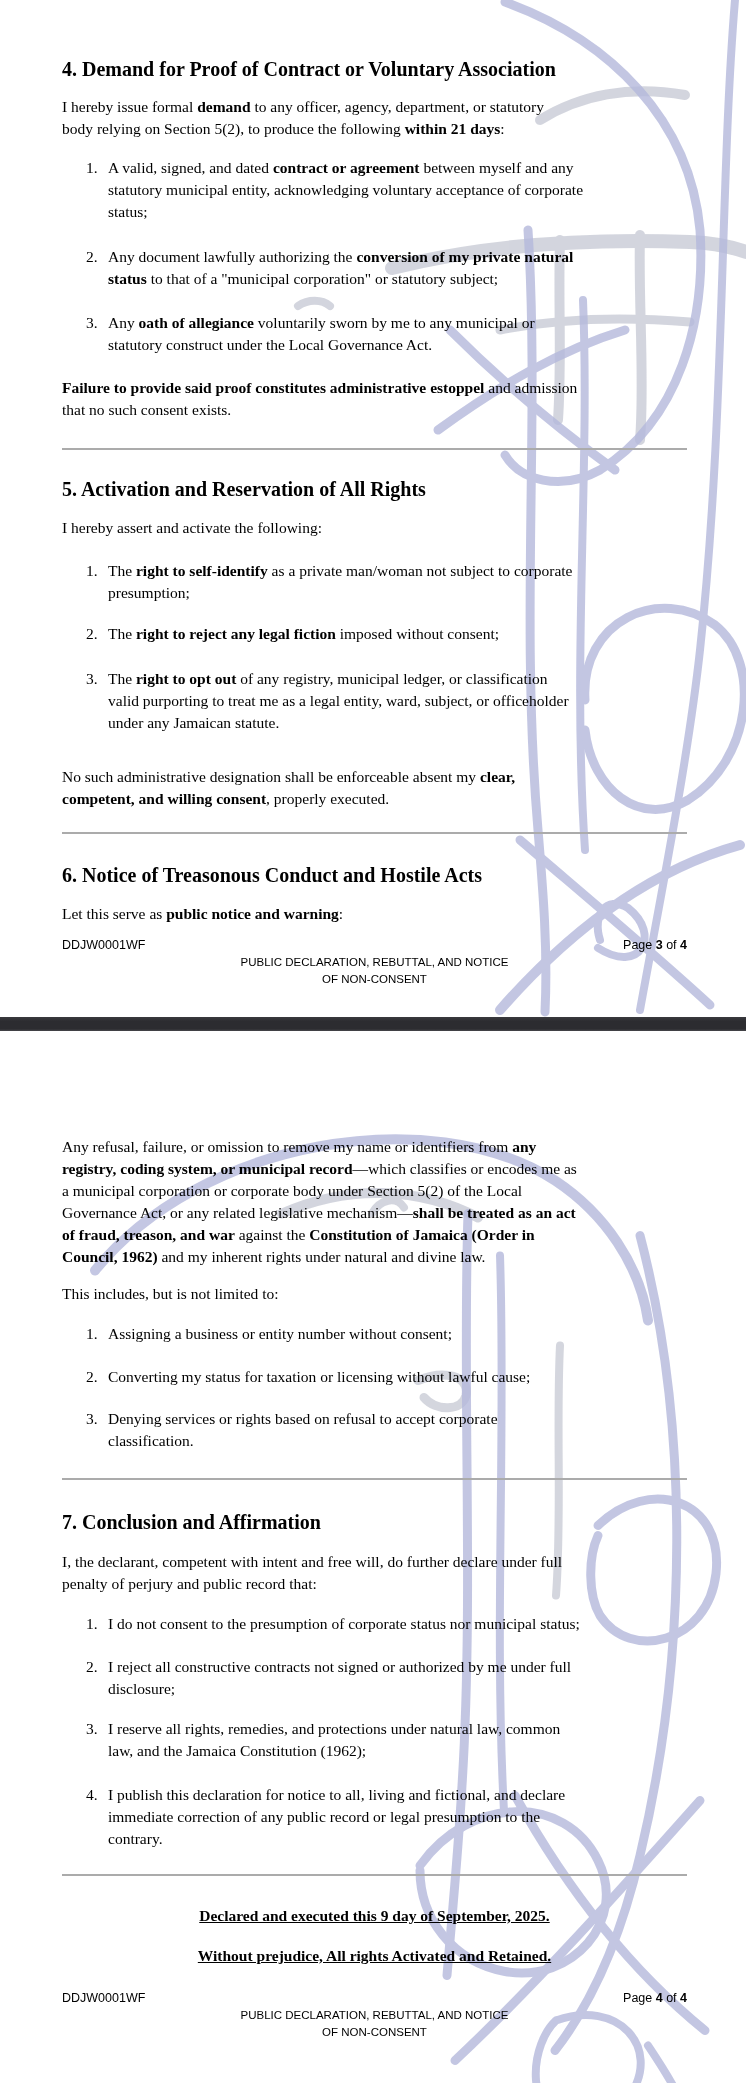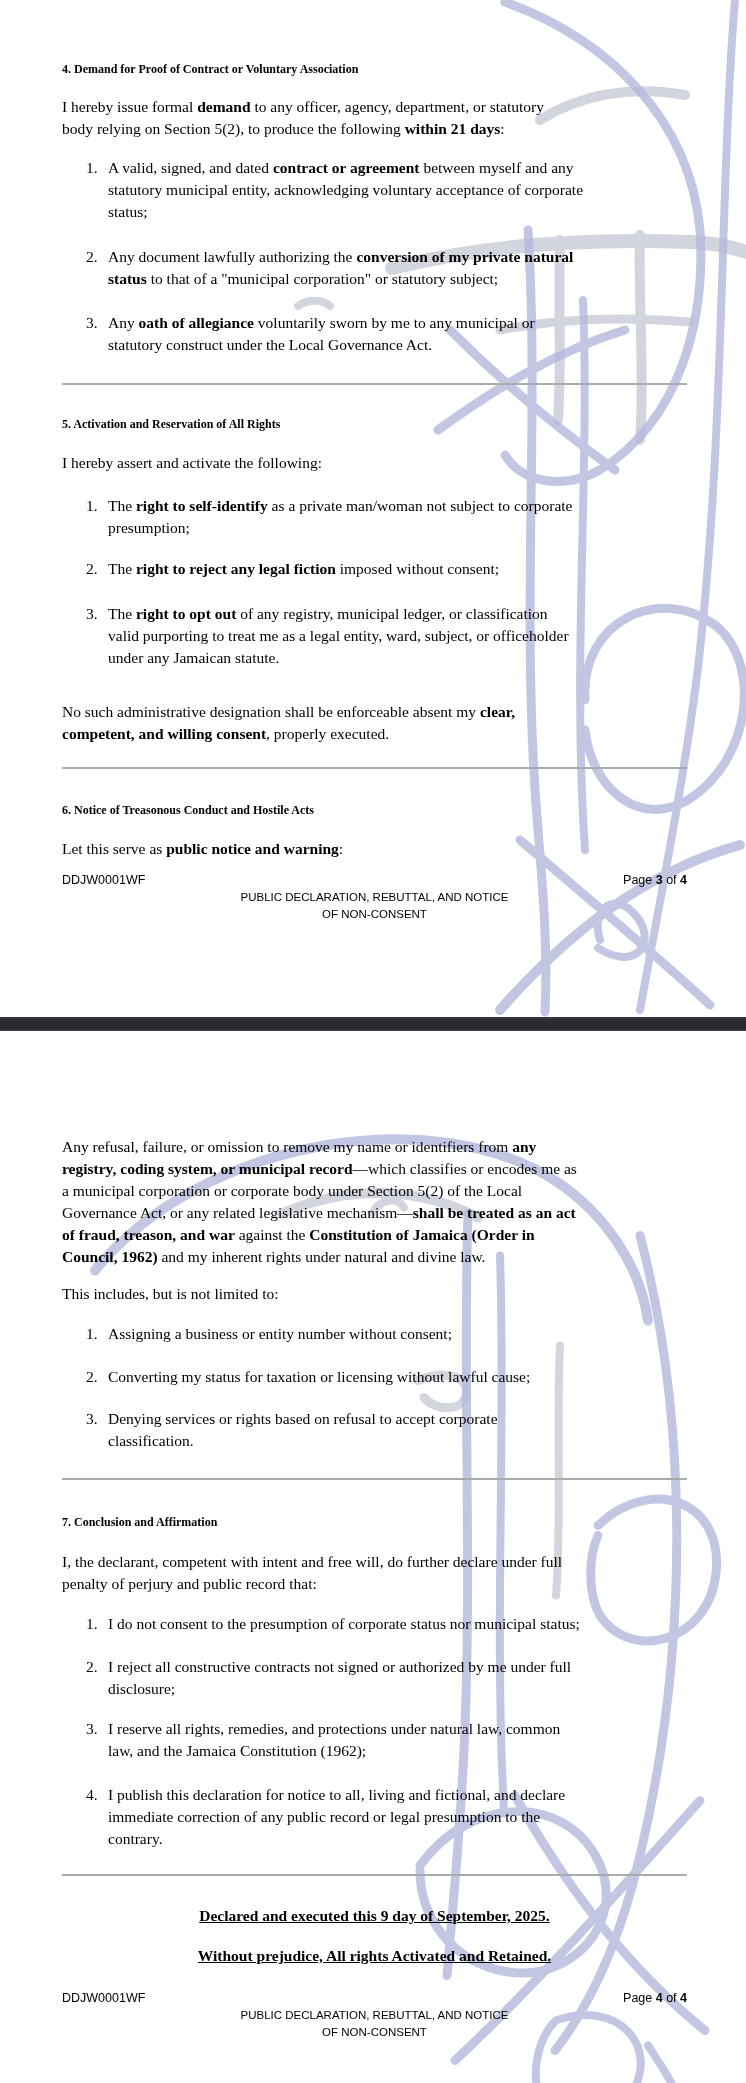--- a/index.html
+++ b/index.html
@@ -5,21 +5,21 @@
   html,body{margin:0;padding:0;background:#ffffff;}
   body{width:746px;height:2083px;overflow:hidden;position:relative;
        font-family:"Liberation Serif","DejaVu Serif",serif;color:#000;}
   .page{position:relative;background:#ffffff;overflow:hidden;}
   #page-3{height:1017px;}
   #page-4{height:1181px;}
   .page-gap{height:14px;background:linear-gradient(#3a3a3e,#2c2c30 30%,#2c2c30 85%,#47474b);}
   .wm{position:absolute;left:0;top:0;width:100%;height:100%;z-index:0;pointer-events:none;}
   .content{position:relative;z-index:1;padding:0 59px 0 62px;font-size:15.5px;line-height:22px;}
   b{font-weight:700;}
-  .h{font-size:12px;font-weight:700;line-height:22px;}
+  .h{font-size:20px;font-weight:700;line-height:22px;}
   .rule{border:none;height:2px;background:#ababab;margin-left:0;margin-right:0;}
   .li{display:flex;margin-left:24px;}
   .num{flex:0 0 22px;}
   .li-body{flex:1;}
   .center-line{text-align:center;font-weight:700;text-decoration:underline;}
   .footer{font-family:"Liberation Sans","DejaVu Sans",sans-serif;}
   .f-row{display:flex;justify-content:space-between;align-items:flex-end;
          font-size:12.5px;line-height:17px;}
   .f-title{text-align:center;font-size:11.5px;line-height:17px;}
 </style>
@@ -63,20 +63,21 @@
       <div class="li" style="margin-top:23px">
         <span class="num">2.</span>
         <div class="li-body"><span>Any document lawfully authorizing the </span><b>conversion of my private natural</b><br><b>status</b><span> to that of a "municipal corporation" or statutory subject;</span></div>
       </div>
       <div class="li" style="margin-top:22px">
         <span class="num">3.</span>
         <div class="li-body"><span>Any </span><b>oath of allegiance</b><span> voluntarily sworn by me to any municipal or</span><br><span>statutory construct under the Local Governance Act.</span></div>
       </div>
     </div>
 
+    <div style="margin-top:21px"><b>Failure to provide said proof constitutes administrative estoppel</b><span> and admission</span><br><span>that no such consent exists.</span></div>
 
     <hr class="rule" style="margin-top:27px">
 
     <div class="h" style="margin-top:28px"><b>5. Activation and Reservation of All Rights</b></div>
 
     <div style="margin-top:17px"><span>I hereby assert and activate the following:</span></div>
 
     <div>
       <div class="li" style="margin-top:21px">
         <span class="num">1.</span>

